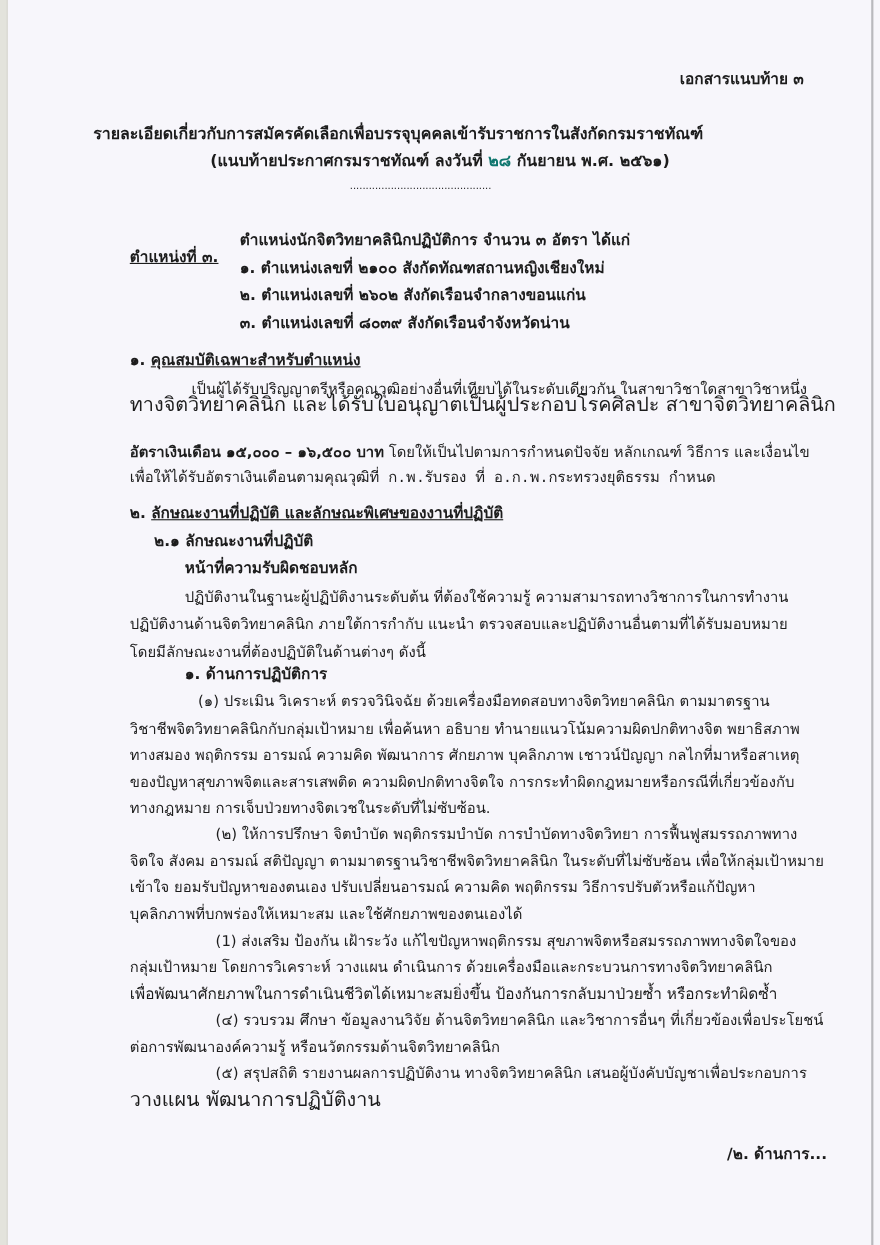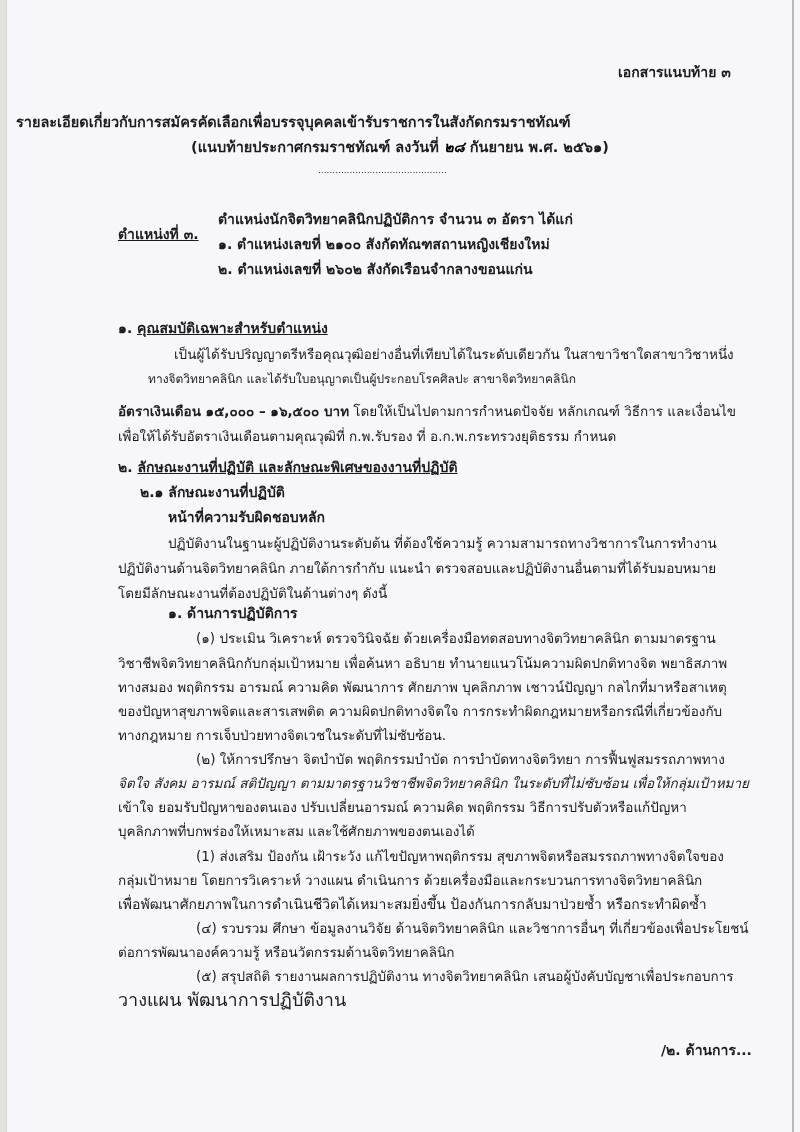--- a/index.html
+++ b/index.html
@@ -8,76 +8,77 @@
     background: #f7f6fb;
     font-family: "DejaVu Sans", "Liberation Sans", sans-serif;
     color: #1c1c1c;
   }
   .left-edge { position: absolute; left: 0; top: 0; width: 6px; height: 1132px; background: #e3e3dc; border-right: 1px solid #d6d6d0; }
   .right-edge { position: absolute; left: 792px; top: 0; width: 2px; height: 1132px; background: #b9b9bd; }
   .page { position: absolute; left: 0; top: 0; width: 800px; height: 1132px; }
   .t { position: absolute; white-space: nowrap; font-size: 14px; line-height: 20px; }
   .b { font-weight: bold; }
   .u { text-decoration: underline; }
-  .hand { color: #000000; font-style: italic; }
+  .hand { color: #0f766e; }
   .dots { letter-spacing: 0; }
 </style>
 </head>
 <body>
 
 <div class="left-edge"></div>
 <div class="right-edge"></div>
 
 <div class="page">
 
   <div class="t b" style="left:618px; top:62px;">เอกสารแนบท้าย ๓</div>
-  <div class="t b" style="left:0; width:724px; top:112px; font-size:14.5px;padding-left:16px;">รายละเอียดเกี่ยวกับการสมัครคัดเลือกเพื่อบรรจุบุคคลเข้ารับราชการในสังกัดกรมราชทัณฑ์</div>
+  <div class="t b" style="left:0; width:724px; text-align:center; top:112px; font-size:14.5px;">รายละเอียดเกี่ยวกับการสมัครคัดเลือกเพื่อบรรจุบุคคลเข้ารับราชการในสังกัดกรมราชทัณฑ์</div>
   <div class="t b" style="left:0; width:800px; text-align:center; top:137px; font-size:14.5px;">
     <span>(แนบท้ายประกาศกรมราชทัณฑ์ ลงวันที่</span>
     <span class="hand">๒๘</span>
     <span>กันยายน พ.ศ. ๒๕๖๑)</span>
   </div>
   <div class="t dots" style="left:318px; top:164px; font-size:9px; line-height:12px;">.............................................</div>
 
   <div class="t b u" style="left:118px; top:224px;">ตำแหน่งที่ ๓.</div>
   <div class="t b" style="left:218px; top:209px;">ตำแหน่งนักจิตวิทยาคลินิกปฏิบัติการ  จำนวน ๓ อัตรา  ได้แก่</div>
   <div class="t b" style="left:218px; top:234px;">๑. ตำแหน่งเลขที่ ๒๑๐๐ สังกัดทัณฑสถานหญิงเชียงใหม่</div>
   <div class="t b" style="left:218px; top:259px;">๒. ตำแหน่งเลขที่ ๒๖๐๒ สังกัดเรือนจำกลางขอนแก่น</div>
+  <div class="t b" style="left:218px; top:284px;">๓. ตำแหน่งเลขที่ ๘๐๓๙ สังกัดเรือนจำจังหวัดน่าน</div>
 
   <div class="t b" style="left:118px; top:318px;">
     <span>๑.</span>
     <span class="u">คุณสมบัติเฉพาะสำหรับตำแหน่ง</span>
   </div>
   <div class="t" style="left:174px; top:344px; font-size:13.5px;">เป็นผู้ได้รับปริญญาตรีหรือคุณวุฒิอย่างอื่นที่เทียบได้ในระดับเดียวกัน ในสาขาวิชาใดสาขาวิชาหนึ่ง</div>
-  <div class="t" style="left:118px; top:369px; font-size:12px;margin-left:30px;">ทางจิตวิทยาคลินิก และได้รับใบอนุญาตเป็นผู้ประกอบโรคศิลปะ สาขาจิตวิทยาคลินิก</div>
+  <div class="t" style="left:118px; top:359px; font-size:18px;">ทางจิตวิทยาคลินิก และได้รับใบอนุญาตเป็นผู้ประกอบโรคศิลปะ สาขาจิตวิทยาคลินิก</div>
   <div class="t" style="left:118px; top:401px; font-size:13.5px;">
     <span class="b">อัตราเงินเดือน ๑๕,๐๐๐ – ๑๖,๕๐๐ บาท</span><span> โดยให้เป็นไปตามการกำหนดปัจจัย หลักเกณฑ์ วิธีการ และเงื่อนไข</span>
   </div>
-  <div class="t" style="left:118px; top:426px; font-size:13.5px;">เพื่อให้ได้รับอัตราเงินเดือนตามคุณวุฒิที่ ก.พ.รับรอง ที่ อ.ก.พ.กระทรวงยุติธรรม กำหนด</div>
+  <div class="t" style="left:118px; top:426px; font-size:13.5px;font-family:Liberation Mono, monospace;">เพื่อให้ได้รับอัตราเงินเดือนตามคุณวุฒิที่ ก.พ.รับรอง ที่ อ.ก.พ.กระทรวงยุติธรรม กำหนด</div>
 
   <div class="t b" style="left:118px; top:457px;">
     <span>๒.</span>
     <span class="u">ลักษณะงานที่ปฏิบัติ และลักษณะพิเศษของงานที่ปฏิบัติ</span>
   </div>
   <div class="t b" style="left:140px; top:482px;">๒.๑ ลักษณะงานที่ปฏิบัติ</div>
   <div class="t b" style="left:168px; top:507px;">หน้าที่ความรับผิดชอบหลัก</div>
   <div class="t" style="left:168px; top:533px; font-size:13.5px;">ปฏิบัติงานในฐานะผู้ปฏิบัติงานระดับต้น ที่ต้องใช้ความรู้ ความสามารถทางวิชาการในการทำงาน</div>
   <div class="t" style="left:118px; top:558px; font-size:13.5px;">ปฏิบัติงานด้านจิตวิทยาคลินิก ภายใต้การกำกับ แนะนำ ตรวจสอบและปฏิบัติงานอื่นตามที่ได้รับมอบหมาย</div>
   <div class="t" style="left:118px; top:583px; font-size:13.5px;">โดยมีลักษณะงานที่ต้องปฏิบัติในด้านต่างๆ ดังนี้</div>
 
   <div class="t b" style="left:168px; top:603px;">๑. ด้านการปฏิบัติการ</div>
 
-  <div class="t" style="left:196px; top:628px; font-size:13.5px;">(๑) ประเมิน   วิเคราะห์ ตรวจวินิจฉัย ด้วยเครื่องมือทดสอบทางจิตวิทยาคลินิก ตามมาตรฐาน</div>
+  <div class="t" style="left:180px; top:628px; font-size:13.5px;">(๑) ประเมิน   วิเคราะห์ ตรวจวินิจฉัย ด้วยเครื่องมือทดสอบทางจิตวิทยาคลินิก ตามมาตรฐาน</div>
   <div class="t" style="left:118px; top:653px; font-size:13.5px;">วิชาชีพจิตวิทยาคลินิกกับกลุ่มเป้าหมาย เพื่อค้นหา อธิบาย ทำนายแนวโน้มความผิดปกติทางจิต พยาธิสภาพ</div>
   <div class="t" style="left:118px; top:677px; font-size:13.5px;">ทางสมอง พฤติกรรม อารมณ์ ความคิด พัฒนาการ ศักยภาพ บุคลิกภาพ เชาวน์ปัญญา กลไกที่มาหรือสาเหตุ</div>
   <div class="t" style="left:118px; top:701px; font-size:13.5px;">ของปัญหาสุขภาพจิตและสารเสพติด ความผิดปกติทางจิตใจ การกระทำผิดกฎหมายหรือกรณีที่เกี่ยวข้องกับ</div>
   <div class="t" style="left:118px; top:725px; font-size:13.5px;">ทางกฎหมาย การเจ็บป่วยทางจิตเวชในระดับที่ไม่ซับซ้อน.</div>
 
   <div class="t" style="left:196px; top:749px; font-size:13.5px;">(๒) ให้การปรึกษา จิตบำบัด พฤติกรรมบำบัด การบำบัดทางจิตวิทยา การฟื้นฟูสมรรถภาพทาง</div>
-  <div class="t" style="left:118px; top:773px; font-size:13.5px;font-style:italic;">จิตใจ สังคม อารมณ์ สติปัญญา ตามมาตรฐานวิชาชีพจิตวิทยาคลินิก ในระดับที่ไม่ซับซ้อน เพื่อให้กลุ่มเป้าหมาย</div>
+  <div class="t" style="left:118px; top:773px; font-size:13.5px;">จิตใจ สังคม อารมณ์ สติปัญญา ตามมาตรฐานวิชาชีพจิตวิทยาคลินิก ในระดับที่ไม่ซับซ้อน เพื่อให้กลุ่มเป้าหมาย</div>
   <div class="t" style="left:118px; top:797px; font-size:13.5px;">เข้าใจ ยอมรับปัญหาของตนเอง ปรับเปลี่ยนอารมณ์ ความคิด พฤติกรรม วิธีการปรับตัวหรือแก้ปัญหา</div>
   <div class="t" style="left:118px; top:821px; font-size:13.5px;">บุคลิกภาพที่บกพร่องให้เหมาะสม และใช้ศักยภาพของตนเองได้</div>
 
   <div class="t" style="left:196px; top:846px; font-size:13.5px;">(1) ส่งเสริม ป้องกัน เฝ้าระวัง แก้ไขปัญหาพฤติกรรม สุขภาพจิตหรือสมรรถภาพทางจิตใจของ</div>
   <div class="t" style="left:118px; top:870px; font-size:13.5px;">กลุ่มเป้าหมาย โดยการวิเคราะห์ วางแผน ดำเนินการ ด้วยเครื่องมือและกระบวนการทางจิตวิทยาคลินิก</div>
   <div class="t" style="left:118px; top:894px; font-size:14px;">เพื่อพัฒนาศักยภาพในการดำเนินชีวิตได้เหมาะสมยิ่งขึ้น ป้องกันการกลับมาป่วยซ้ำ หรือกระทำผิดซ้ำ</div>
 
   <div class="t" style="left:196px; top:918px; font-size:13.5px;">(๔) รวบรวม ศึกษา ข้อมูลงานวิจัย ด้านจิตวิทยาคลินิก และวิชาการอื่นๆ ที่เกี่ยวข้องเพื่อประโยชน์</div>
   <div class="t" style="left:118px; top:942px; font-size:13.5px;">ต่อการพัฒนาองค์ความรู้ หรือนวัตกรรมด้านจิตวิทยาคลินิก</div>
 

